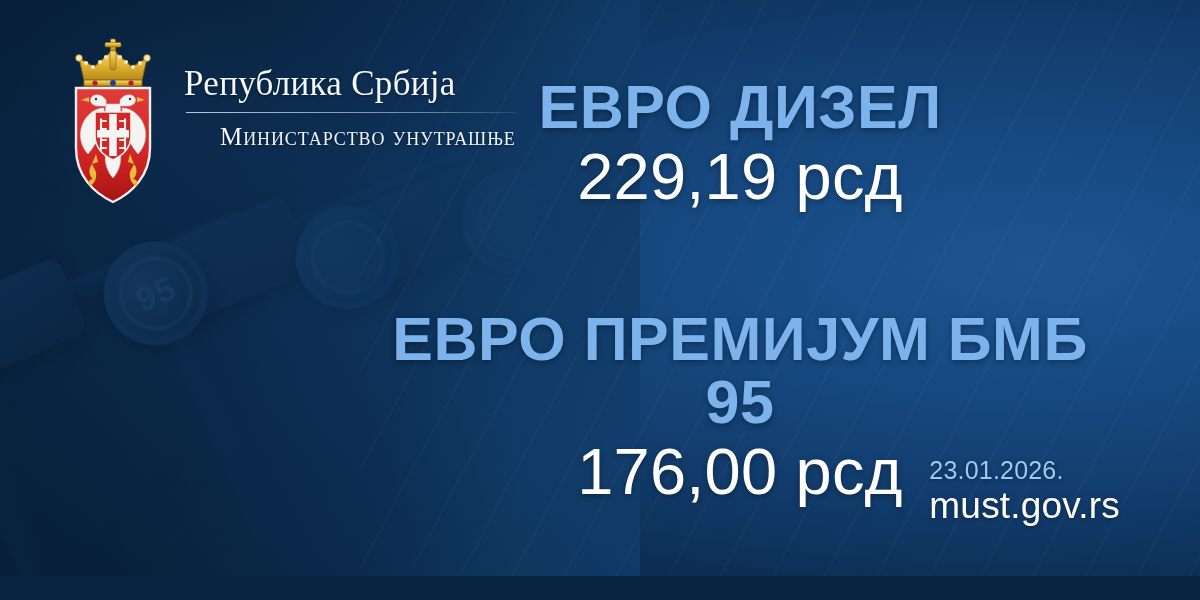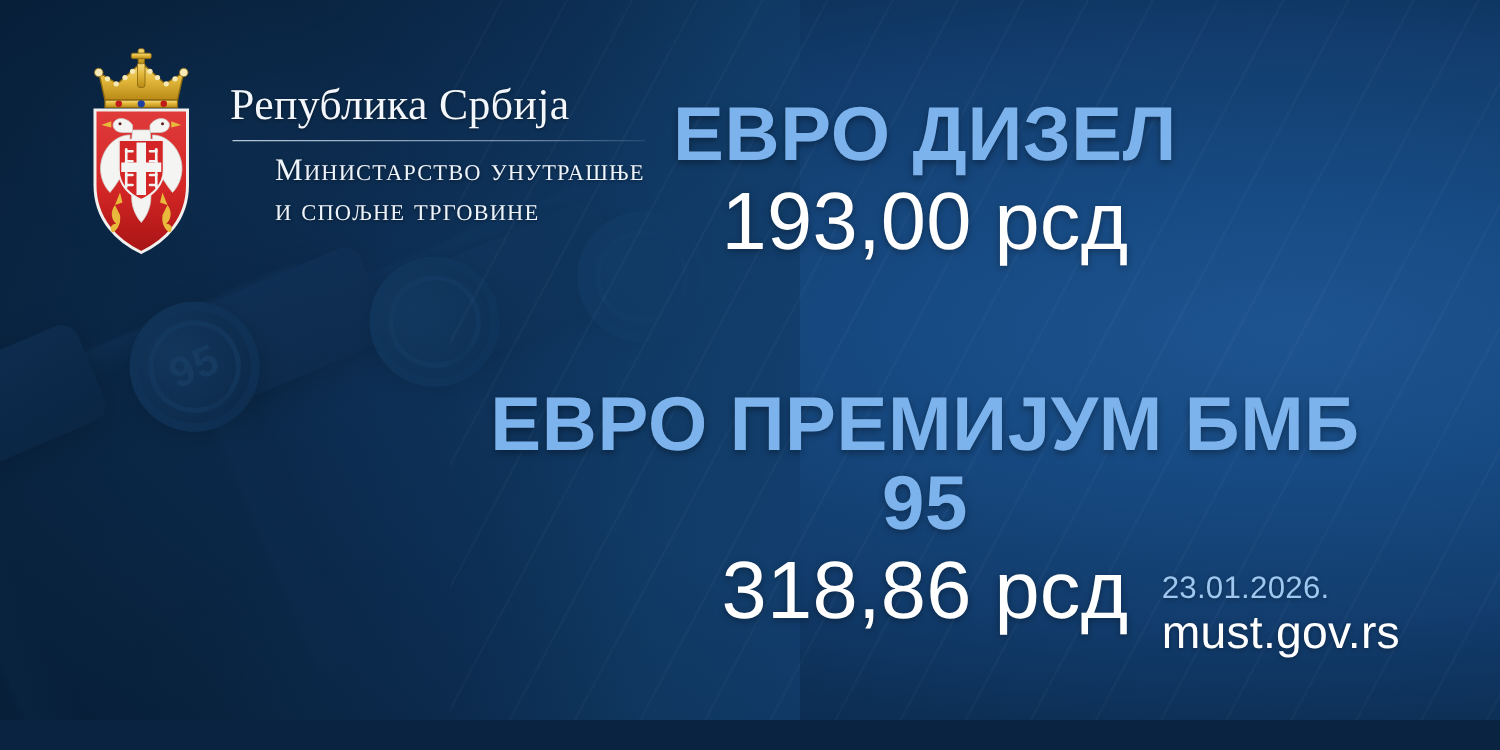--- a/index.html
+++ b/index.html
@@ -305,34 +305,33 @@
               <path d="M63 112 v1.6"></path>
           </g>
         </g>
       </g>
     </svg>
 
     <div class="logo-text">
       <div class="rep-name">Република Србија</div>
       <div class="logo-rule"></div>
       <div class="ministry">Министарство унутрашње</div>
-      <div class="ministry">и спољне трговине</div>
     </div>
   </div>
 
   <div class="prices">
 
     <div class="fuel-group">
       <div class="fuel-name">ЕВРО ДИЗЕЛ</div>
-      <div class="fuel-price">193,00 рсд</div>
+      <div class="fuel-price">229,19 рсд</div>
     </div>
 
     <div class="fuel-group">
       <div class="fuel-name">ЕВРО ПРЕМИЈУМ БМБ 95</div>
-      <div class="fuel-price">318,86 рсд</div>
+      <div class="fuel-price">176,00 рсд</div>
     </div>
 
   </div>
 
   <div class="footer">
     <div class="footer-date">23.01.2026.</div>
     <div class="footer-site">must.gov.rs</div>
   </div>
 
 </div>

